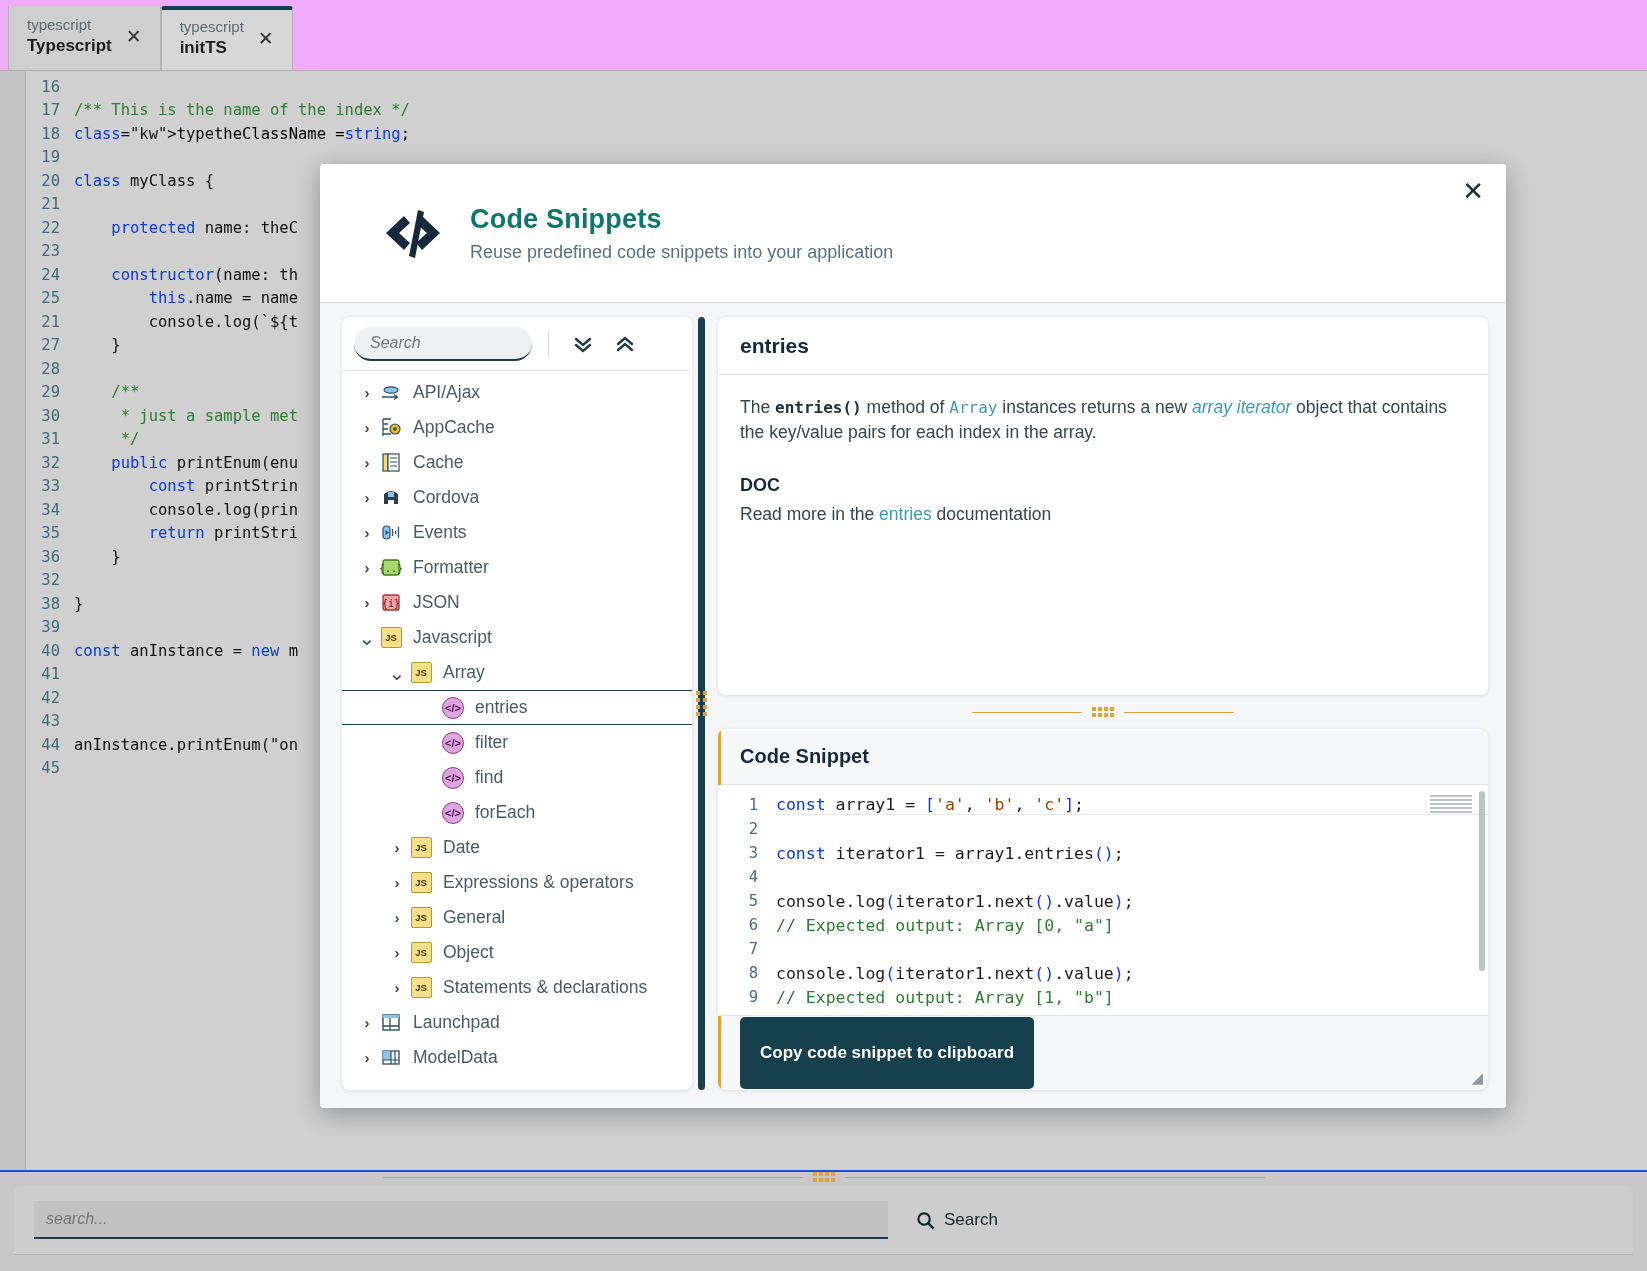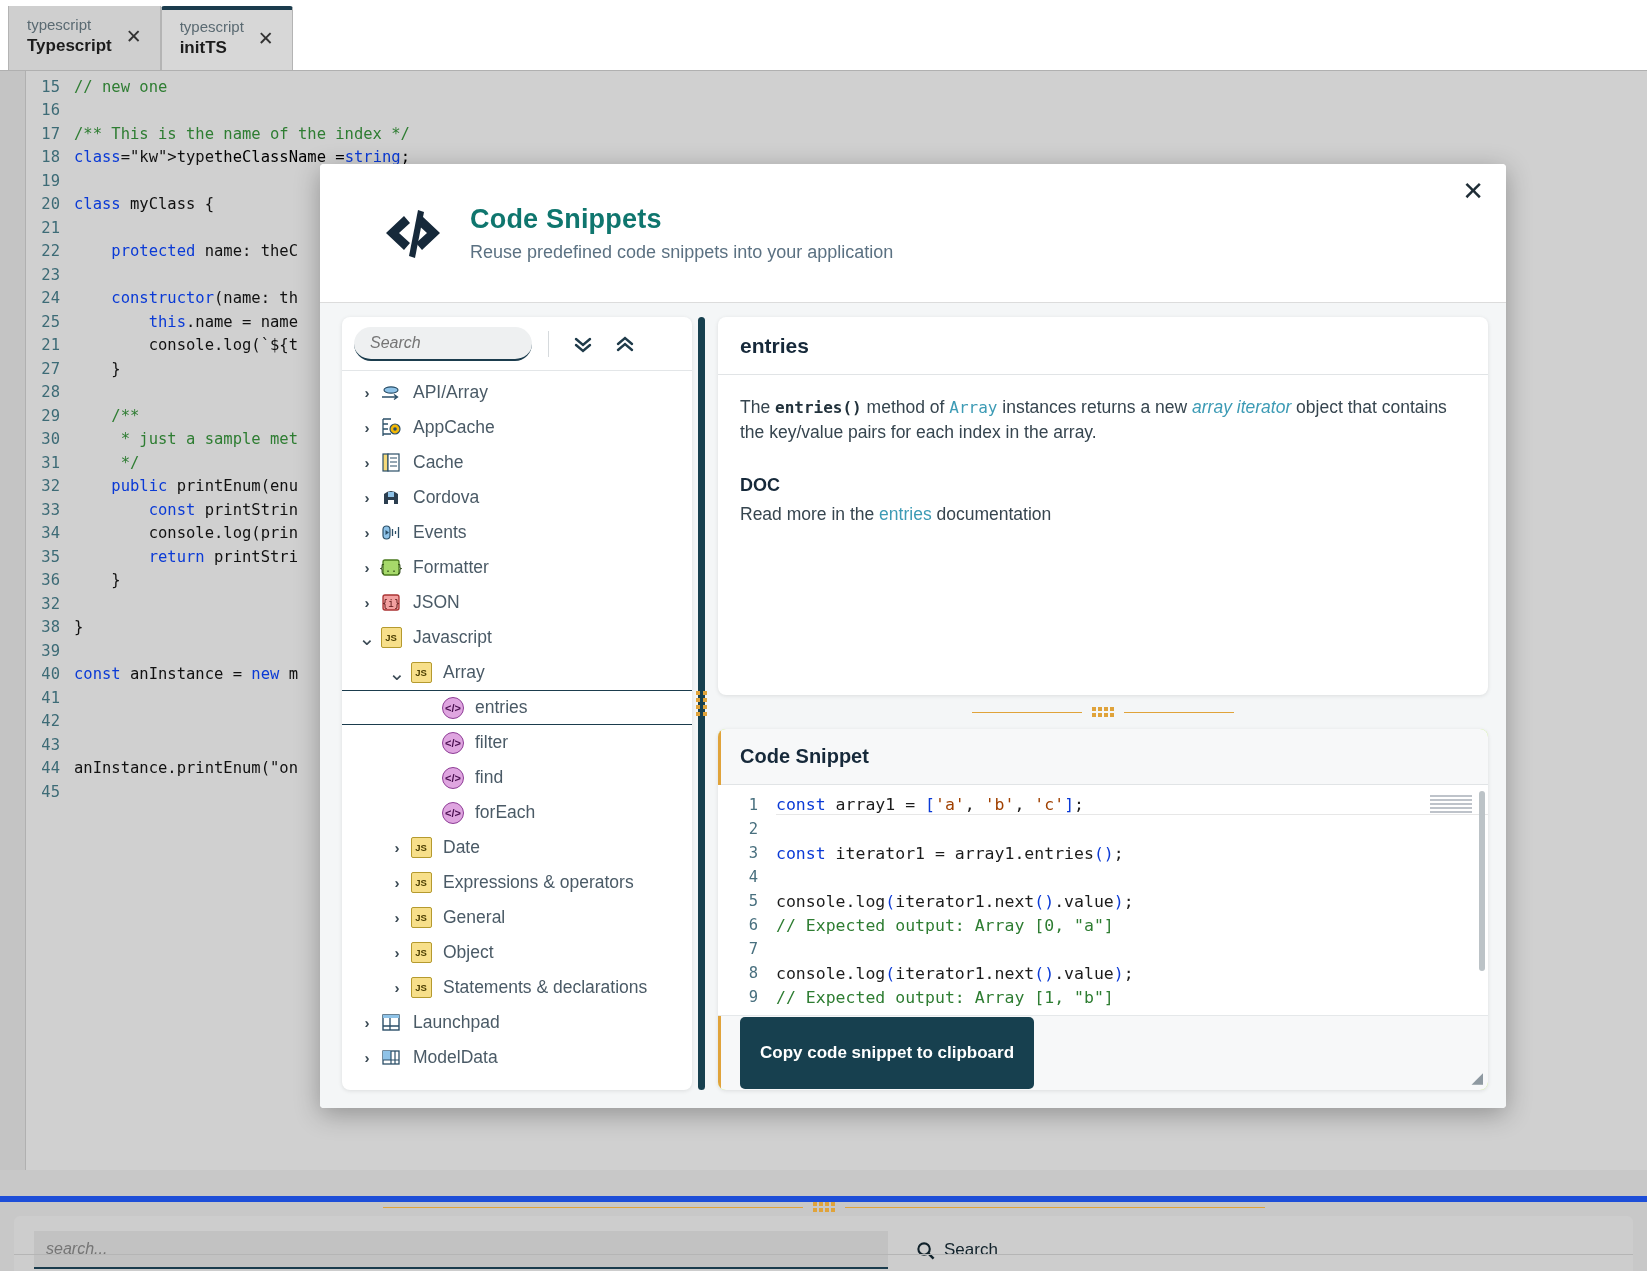--- a/index.html
+++ b/index.html
@@ -8,21 +8,21 @@
     width:1647px; height:1271px;
     font-family:"Liberation Sans", sans-serif;
     background:#c8c8c8;
     overflow:hidden;
     position:relative;
   }
 
   
   #ide { position:absolute; inset:0; background:#c8c8c8; }
 
-  .tabbar { height:70px; background:#ffffff; position:relative; display:flex; align-items:flex-end; padding-left:8px; }
+  .tabbar { height:70px; background:#f0abfc; position:relative; display:flex; align-items:flex-end; padding-left:8px; }
   .tab {
     position:relative; display:flex; align-items:center; gap:10px;
     padding:6px 14px 10px 18px; height:64px; background:#cfcfcf;
     border-left:1px solid #b4b4b4; border-right:1px solid #b4b4b4;
   }
   .tab.active { background:#d7d7d7; border-top:4px solid #1b3c4d; border-radius:3px 3px 0 0; }
   .tab-text { display:flex; flex-direction:column; line-height:1.25; }
   .tab-sub { font-size:15px; color:#5a6a72; }
   .tab-title { font-size:17px; font-weight:bold; color:#1c1c1c; }
   .tab-close { font-size:19px; color:#333; cursor:pointer; line-height:1; padding:2px 4px; }
@@ -30,21 +30,21 @@
   .editor { position:absolute; left:0; right:0; top:70px; bottom:101px;
             background:#d0d0d0; border-top:1px solid #b0b0b0; }
   .gutter-line { display:flex; height:23.5px; align-items:center; font-family:"DejaVu Sans Mono", monospace; font-size:15.5px; }
   .lineno { width:74px; text-align:right; padding-right:14px; color:#3d6b76; }
   .codeline { white-space:pre; color:#111; }
   .kw { color:#0a3ad6; }
   .cmt { color:#2e7d32; }
   .editor-strip { position:absolute; left:0; width:26px; top:0; bottom:0; background:#c4c4c4; border-right:1px solid #b0b0b0;}
 
   
-  .bottombar { position:absolute; left:0; right:0; bottom:0; height:75px; background:#c8c8c8; border-top:6px solid #1d4ed8; }
+  .bottombar { position:absolute; left:0; right:0; bottom:0; height:101px; background:#c8c8c8; border-top:2px solid #1d4ed8; }
   .bottombar .inner { position:absolute; left:14px; right:14px; top:14px; height:68px; background:#cdcdcd;
                       border-radius:6px 6px 0 0; display:flex; align-items:center; padding:0 20px; }
   .bsearch-input { flex:0 0 854px; height:38px; background:#c2c2c2; border:none; border-bottom:2px solid #1b3c4d;
                    font-style:italic; font-size:16px; color:#555; padding:0 12px; font-family:"Liberation Sans", sans-serif; }
   .bsearch-btn { display:flex; align-items:center; gap:9px; margin-left:28px; font-size:17px; color:#11222b; cursor:pointer; }
   .bottombar .hr { position:absolute; left:14px; right:14px; bottom:16px; height:1px; background:#b5b5b5; }
 
   
   .hsplit { position:absolute; left:0; right:0; height:22px; display:flex; align-items:center; justify-content:center; }
   .hsplit .ln { flex:1; height:1px; background:#e0a33a; max-width:420px; }
@@ -151,24 +151,20 @@
           <span class="tab-title">initTS</span>
         </div>
         <span class="tab-close">✕</span>
       </div>
     </div>
 
   <div class="editor">
     <div class="editor-strip"></div>
     <div id="editor-lines" style="padding-top:4px;">
         <div class="gutter-line">
-          <span class="lineno">15</span>
-          <span class="codeline"><span class="cmt">// new one</span></span>
-        </div>
-        <div class="gutter-line">
           <span class="lineno">16</span>
           <span class="codeline"></span>
         </div>
         <div class="gutter-line">
           <span class="lineno">17</span>
           <span class="codeline"><span class="cmt">/** This is the name of the index */</span></span>
         </div>
         <div class="gutter-line"><span class="lineno">18</span><span class="codeline"><span <span="" class="kw">class</span>="kw"&gt;type</span> theClassName = <span class="kw">string</span>;</div>
         <div class="gutter-line">
           <span class="lineno">19</span>
@@ -352,21 +348,21 @@
       </div>
       <div class="tree-list" id="tree-list">
           <div class="trow depth1">
             <span class="chev" style="font-weight:bold;">›</span>
             <span class="ticon">
               <svg width="22" height="20" viewBox="0 0 22 20">
                 <ellipse cx="11" cy="7" rx="7" ry="3.2" fill="#8fc3e8" stroke="#2b4f68" stroke-width="1.2"></ellipse>
                 <path d="M2 14 h15 M14 11.5 l3.5 2.5 -3.5 2.5" fill="none" stroke="#2b4f68" stroke-width="1.3"></path>
               </svg>
             </span>
-            <span>API/Array</span>
+            <span>API/Ajax</span>
           </div>
           <div class="trow depth1">
             <span class="chev" style="font-weight:bold;">›</span>
             <span class="ticon">
               <svg width="22" height="21" viewBox="0 0 22 21">
                 <path d="M3 2 v17 M3 2 h8 M3 7 h5 M3 12 h5 M3 17 h8" stroke="#2b4f68" stroke-width="1.3" fill="none"></path>
                 <circle cx="15" cy="12" r="5" fill="#f2b705" stroke="#2b4f68" stroke-width="1.2"></circle>
                 <circle cx="15" cy="12" r="1.8" fill="#2b4f68"></circle>
               </svg>
             </span>

